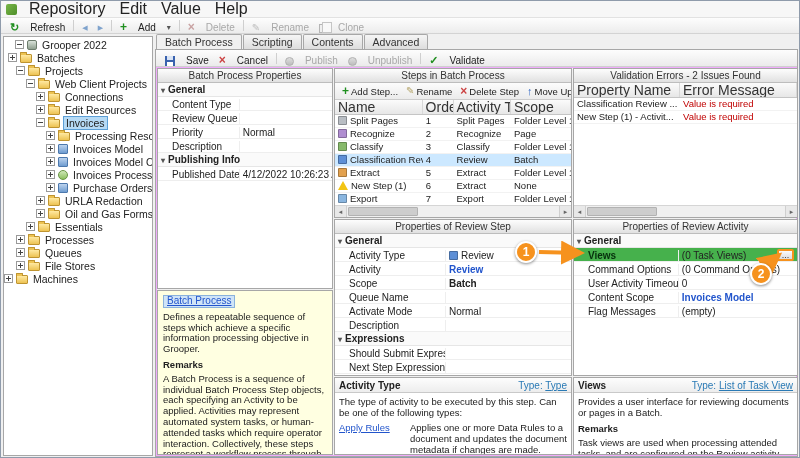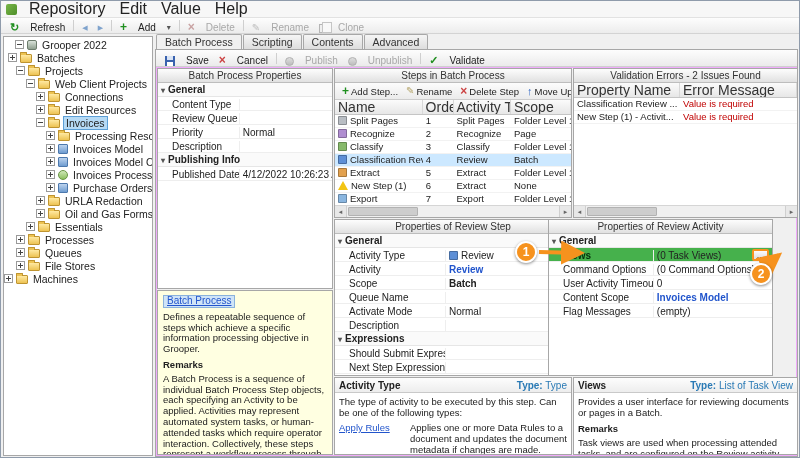--- a/index.html
+++ b/index.html
@@ -61,21 +61,21 @@
 
   
   .panel{position:absolute;border:1px solid #a7a7a7;background:#fff;overflow:hidden}
   .panel-header{height:14px;background:linear-gradient(#fdfdfd,#e1e1e1);border-bottom:1px solid #bdbdbd;text-align:center;font-size:10px;line-height:13px;color:#333;white-space:nowrap;overflow:hidden}
   #panel-props{left:0;top:0;width:176px;height:221px}
   #panel-info{left:0;top:222px;width:176px;bottom:0;background:#ffffe1}
   #panel-steps{left:177px;top:0;width:238px;height:150px}
   #panel-review-step{left:177px;top:151px;width:238px;height:157px}
   #panel-activity-type{left:177px;top:309px;width:238px;bottom:0}
   #panel-validation{left:416px;top:0;width:225px;height:150px}
-  #panel-review-activity{left:391px;top:151px;width:225px;height:157px}
+  #panel-review-activity{left:416px;top:151px;width:225px;height:157px}
   #panel-views{left:416px;top:309px;width:225px;bottom:0}
 
   
   .pg{font-size:10px}
   .pg-cat{display:flex;align-items:center;height:14px;background:#fafafa;border-bottom:1px solid #e6e6e6;font-weight:700;padding-left:3px;gap:3px}
   .pg-arrow::before{content:"▾";font-size:8px;color:#555}
   .pg-row{display:flex;height:14px;border-bottom:1px solid #eeeeee;align-items:flex-end}
   .pg-label{width:47%;padding-left:14px;border-right:1px solid #eeeeee;display:flex;align-items:center;overflow:hidden;white-space:nowrap;color:#222}
   .pg-value{flex:1;padding:0 3px;display:flex;align-items:center;gap:3px;overflow:hidden;white-space:nowrap}
   .pg-row.selected-green{background:#46b14c}
@@ -107,27 +107,27 @@
   .sb-btn{width:12px;height:11px;background:#e8e8e8;border-right:1px solid #cfcfcf;display:flex;align-items:center;justify-content:center;flex:none}
   .sb-btn::before{content:"◂";font-size:7px;color:#666}
   .sb-btn.right{margin-left:auto;border-left:1px solid #cfcfcf;border-right:none}
   .sb-btn.right::before{content:"▸"}
   .sb-thumb{width:70px;height:9px;background:#cdcdcd;border:1px solid #b2b2b2;margin-left:1px;border-radius:1px;flex:none}
 
   
   .desc-header{display:flex;justify-content:space-between;align-items:center;height:15px;background:linear-gradient(#fdfdfd,#ededed);border-bottom:1px solid #c9c9c9;padding:0 4px;font-size:10px}
   .desc-title{font-weight:700;color:#222}
   .desc-type{color:#2a7ab5;white-space:nowrap}
-  .desc-type .lnk{}
+  .desc-type .lnk{text-decoration:underline}
   .desc-body{padding:3px 4px;font-size:9.5px;line-height:11px;color:#222}
   .atp-row{display:flex;gap:5px;margin-top:4px}
   .atp-name{width:66px;flex:none}
   .atp-desc{flex:1}
   .link{color:#2255cc;text-decoration:underline}
-  .bold{font-weight:700}
+  .bold{font-weight:400}
 
   
   .info-body{padding:4px 5px;font-size:9.5px;line-height:10.8px;color:#222}
   .info-title{display:inline-block;background:#cfe4f7;border:1px solid #8ab2dc;padding:0 3px;color:#2255cc;text-decoration:underline;font-size:10px;margin-bottom:4px}
   .info-p{margin-bottom:5px}
   .info-remarks{font-weight:700;margin-bottom:3px}
 
   
   .badge{position:absolute;width:22px;height:22px;border-radius:50%;background:#f6921e;border:2px solid #fff;box-shadow:0 1px 3px rgba(0,0,0,.45);color:#fff;font-weight:700;font-size:12px;display:flex;align-items:center;justify-content:center;z-index:60}
   #badge1{left:514px;top:240px}

